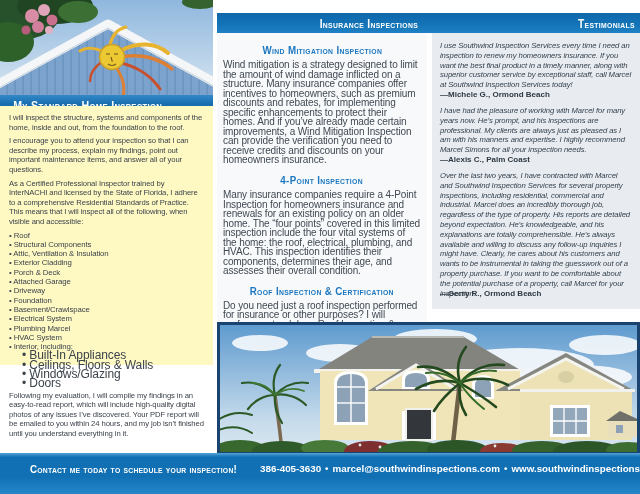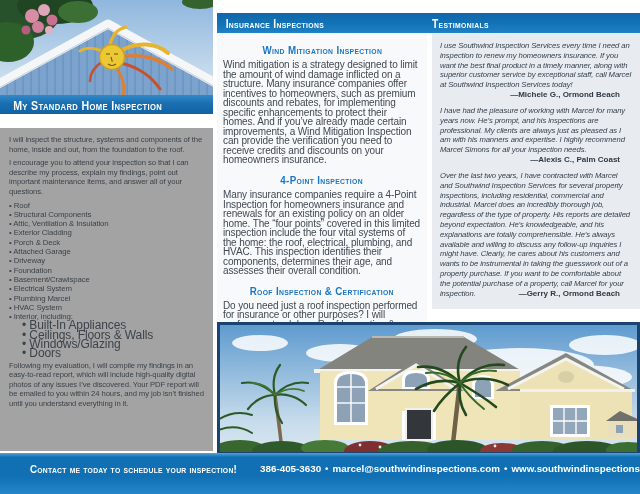--- a/index.html
+++ b/index.html
@@ -6,51 +6,51 @@
   .page{position:relative;width:640px;height:494px;background:#ffffff;overflow:hidden;
         font-family:"Liberation Sans",sans-serif;color:#3c434b;}
 
   
   .photo-roof{position:absolute;left:0;top:0;width:213px;height:96px;display:block;}
   .left-header{position:absolute;left:0;top:95px;width:213px;height:19px;
                background:linear-gradient(180deg,#3189c8 0%,#1b6fb0 45%,#0f62a4 100%);
                text-align:left;line-height:19px;color:#fff;}
   .hdr{display:inline-block;transform:scaleX(.85);transform-origin:center;
        font-variant:small-caps;font-weight:bold;font-size:12.5px;letter-spacing:.4px;white-space:nowrap;}
-  .left-body{position:absolute;left:0;top:128px;width:213px;height:323px;background:#a3a3a3;
+  .left-body{position:absolute;left:0;top:106px;width:213px;height:259px;background:#fef9c3;
              box-sizing:border-box;padding:7px 9px 0 9px;}
   .left-body p{margin:0 0 4px 0;font-size:7.7px;line-height:9.6px;letter-spacing:-.1px;color:#3c434b;}
   ul.checklist{margin:2px 0 2px 0;padding:0;list-style:none;}
   ul.checklist li{font-size:7.8px;line-height:9.3px;letter-spacing:-.1px;}
   ul.checklist li:before{content:"• ";}
   ul.subchecklist{margin:0;padding-left:13px;list-style:none;}
   ul.subchecklist li{font-size:12px;line-height:9.3px;}
   ul.subchecklist li:before{content:"• ";}
 
   
   .top-band{position:absolute;left:217px;top:13px;width:423px;height:20px;
             background:linear-gradient(180deg,#0f67aa 0%,#1373b7 55%,#1e82c4 100%);
             display:flex;color:#fff;}
-  .top-band .half{height:20px;line-height:20px;text-align:left;}
+  .top-band .half{height:20px;line-height:20px;text-align:right;}
   .top-band .half.mid{width:210px;}
   .top-band .half.right{width:213px;}
   .top-band .hdr{font-size:12px;}
 
   
   .middle-body{position:absolute;left:217px;top:33px;width:210px;height:289px;background:#f7f9fb;
                box-sizing:border-box;padding:2px 6px 12px 6px;}
   .section-title{text-align:center;color:#1c77c0;margin:5px 0 2px 0;}
   .section-title .hdr{font-size:11.5px;font-weight:bold;}
   .middle-body p{margin:0 0 3px 0;font-size:10px;line-height:9.55px;letter-spacing:-.12px;color:#414952;}
 
   
   .right-body{position:absolute;left:432px;top:33px;width:208px;height:276px;background:#e8ecf1;
               box-sizing:border-box;padding:8px 8px 0 8px;}
   .quote{margin:0;font-size:7.7px;line-height:9.8px;font-style:italic;letter-spacing:-.1px;color:#333f4b;}
-  .attr{display:block;text-align:right;padding-right:12px;font-weight:bold;font-size:8px;
+  .attr{display:block;text-align:left;padding-right:12px;font-weight:bold;font-size:8px;
         line-height:10px;color:#2e3943;margin:0 0 6px 0;}
   .attr.inline{margin-top:-9.8px;}
 
   
   .photo-houses{position:absolute;left:217px;top:322px;width:417px;height:127px;display:block;
                 border:3px solid #1a4370;background:#9cc0de;}
 
   
   .footer{position:absolute;left:0;top:453px;width:640px;height:41px;z-index:5;
           background:linear-gradient(180deg,#53a4d8 0%,#1170b4 10%,#1170b4 58%,#2587ca 100%);
@@ -115,20 +115,21 @@
     </g>
   </svg>
 
   <div class="left-header">
     <span class="hdr">My Standard Home Inspection</span>
   </div>
 
   <div class="left-body">
     <p>I will inspect the structure, systems and components of the home, inside and out, from the foundation to the roof.</p>
     <p>I encourage you to attend your inspection so that I can describe my process, explain my findings, point out important maintenance items, and answer all of your questions.</p>
+    <p>As a Certified Professional Inspector trained by InterNACHI and licensed by the State of Florida, I adhere to a comprehensive Residential Standards of Practice. This means that I will inspect all of the following, when visible and accessible:</p>
     <ul class="checklist">
       <li>Roof</li>
       <li>Structural Components</li>
       <li>Attic, Ventilation &amp; Insulation</li>
       <li>Exterior Cladding</li>
       <li>Porch &amp; Deck</li>
       <li>Attached Garage</li>
       <li>Driveway</li>
       <li>Foundation</li>
       <li>Basement/Crawlspace</li>

